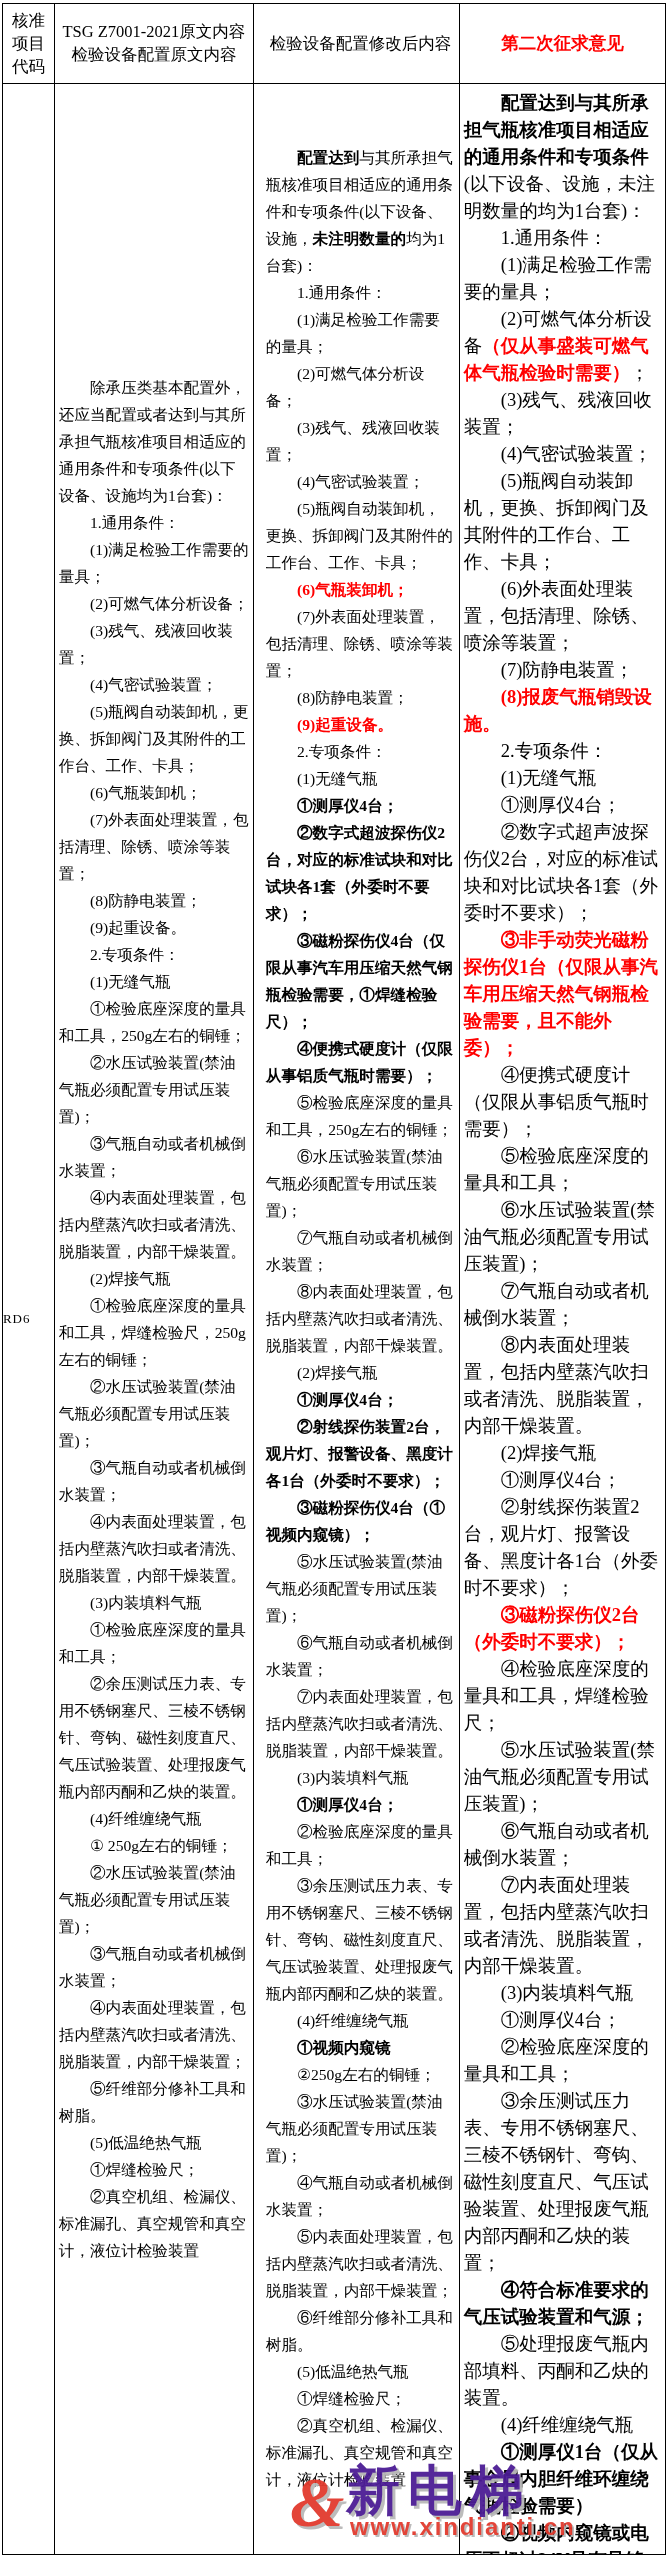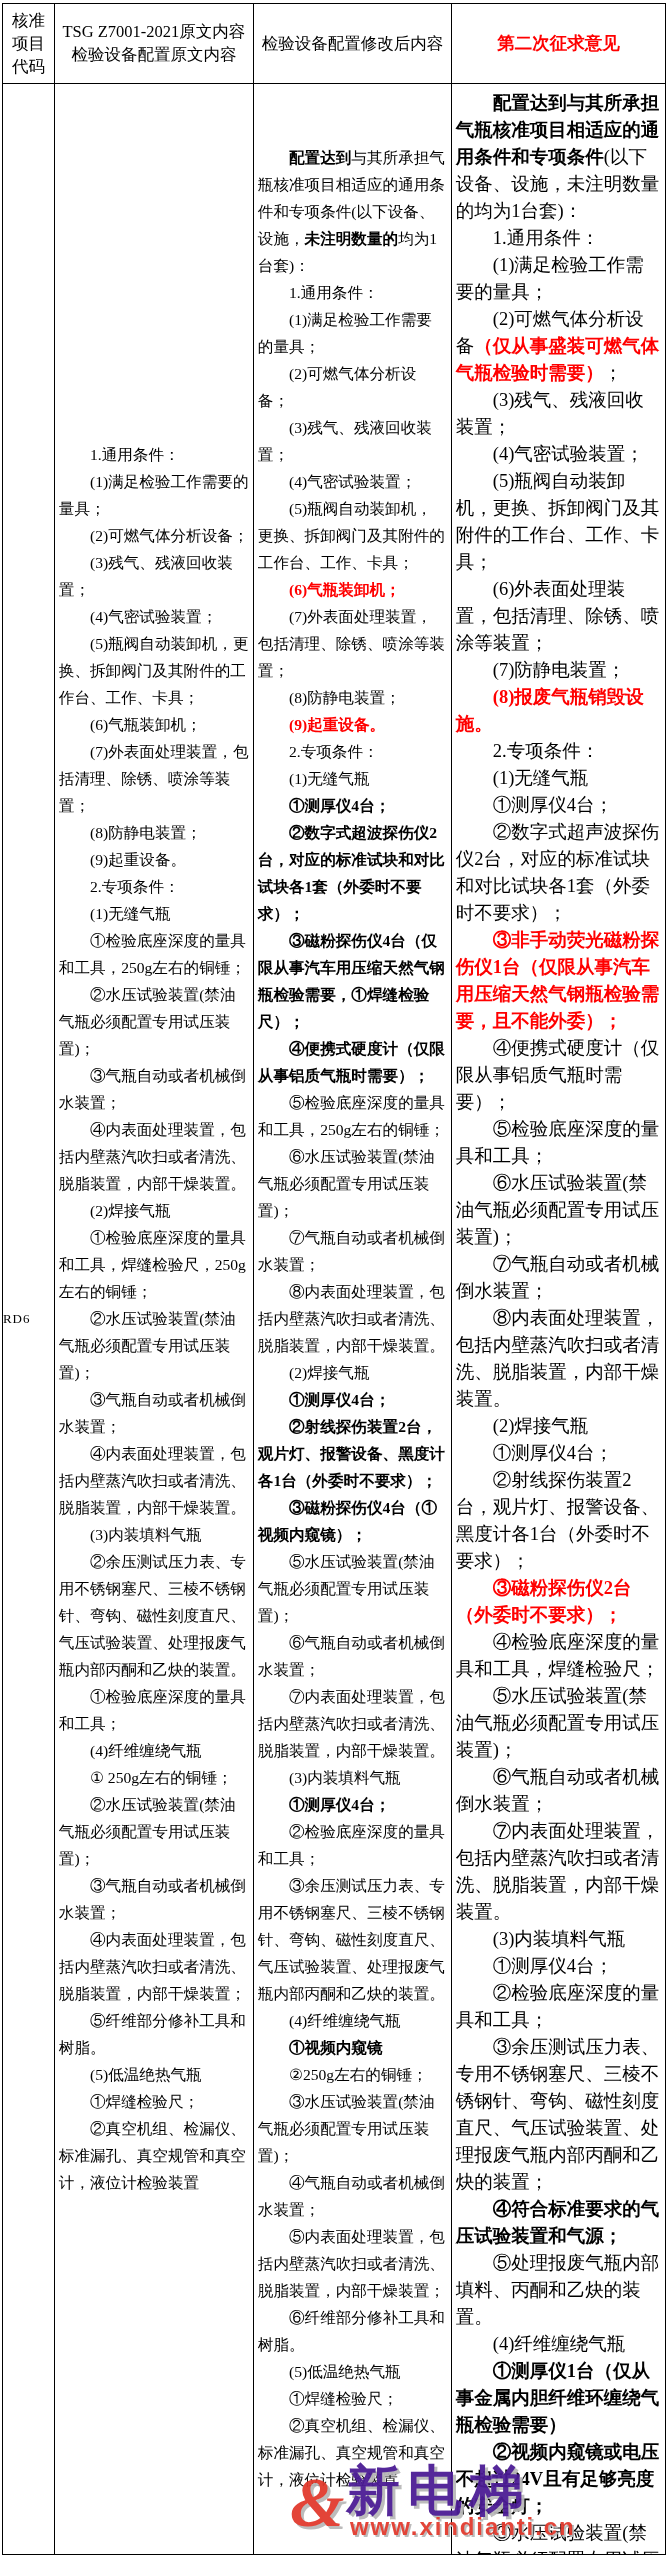--- a/index.html
+++ b/index.html
@@ -17,21 +17,21 @@
     box-sizing:border-box; border:1.9px solid #000;
     display:flex; flex-direction:column; background:#fff;
   }
   .header-row{ display:flex; height:80px; border-bottom:1.9px solid #000; box-sizing:border-box; flex:0 0 auto; }
   .body-row{ display:flex; flex:1 1 auto; min-height:0; }
 
   .cell{ box-sizing:border-box; border-right:1.9px solid #000; overflow:hidden; }
   .cell:last-child{ border-right:none; }
   .c1{ width:52px; flex:0 0 auto; }
   .c2{ width:199px; flex:0 0 auto; }
-  .c3{ width:198px; flex:0 0 auto; }
+  .c3{ width:198px; flex:0 0 auto;margin-left:8px; }
   .c4{ flex:1 1 auto; }
 
   .hcell{ display:flex; flex-direction:column; align-items:center; justify-content:center;
           text-align:center; font-size:16.5px; line-height:23px; padding:1.9px; }
   .hcell .hline{ display:block; }
   .h-red{ color:var(--red); font-weight:bold; font-size:17.5px; }
 
   .code-cell{ display:flex; align-items:center; justify-content:flex-start;
               font-size:13px; letter-spacing:1px; }
 
@@ -78,20 +78,21 @@
       <div class="cell c4 hcell">
         <span class="hline h-red">第二次征求意见</span>
       </div>
     </div>
 
     <div class="body-row">
       <div class="cell c1 code-cell">
         <span>RD6</span>
       </div>
       <div class="cell c2 text-cell v-center">
+          <p class="para"><span class="run-n">除承压类基本配置外，还应当配置或者达到与其所承担气瓶核准项目相适应的通用条件和专项条件(以下设备、设施均为1台套)：</span></p>
           <p class="para"><span class="run-n">1.通用条件：</span></p>
           <p class="para"><span class="run-n">(1)满足检验工作需要的量具；</span></p>
           <p class="para"><span class="run-n">(2)可燃气体分析设备；</span></p>
           <p class="para"><span class="run-n">(3)残气、残液回收装置；</span></p>
           <p class="para"><span class="run-n">(4)气密试验装置；</span></p>
           <p class="para"><span class="run-n">(5)瓶阀自动装卸机，更换、拆卸阀门及其附件的工作台、工作、卡具；</span></p>
           <p class="para"><span class="run-n">(6)气瓶装卸机；</span></p>
           <p class="para"><span class="run-n">(7)外表面处理装置，包括清理、除锈、喷涂等装置；</span></p>
           <p class="para"><span class="run-n">(8)防静电装置；</span></p>
           <p class="para"><span class="run-n">(9)起重设备。</span></p>
@@ -100,22 +101,22 @@
           <p class="para"><span class="run-n">①检验底座深度的量具和工具，250g左右的铜锤；</span></p>
           <p class="para"><span class="run-n">②水压试验装置(禁油气瓶必须配置专用试压装置)；</span></p>
           <p class="para"><span class="run-n">③气瓶自动或者机械倒水装置；</span></p>
           <p class="para"><span class="run-n">④内表面处理装置，包括内壁蒸汽吹扫或者清洗、脱脂装置，内部干燥装置。</span></p>
           <p class="para"><span class="run-n">(2)焊接气瓶</span></p>
           <p class="para"><span class="run-n">①检验底座深度的量具和工具，焊缝检验尺，250g左右的铜锤；</span></p>
           <p class="para"><span class="run-n">②水压试验装置(禁油气瓶必须配置专用试压装置)；</span></p>
           <p class="para"><span class="run-n">③气瓶自动或者机械倒水装置；</span></p>
           <p class="para"><span class="run-n">④内表面处理装置，包括内壁蒸汽吹扫或者清洗、脱脂装置，内部干燥装置。</span></p>
           <p class="para"><span class="run-n">(3)内装填料气瓶</span></p>
+          <p class="para"><span class="run-n">①检验底座深度的量具和工具；</span></p>
           <p class="para"><span class="run-n">②余压测试压力表、专用不锈钢塞尺、三棱不锈钢针、弯钩、磁性刻度直尺、气压试验装置、处理报废气瓶内部丙酮和乙炔的装置。</span></p>
-          <p class="para"><span class="run-n">①检验底座深度的量具和工具；</span></p>
           <p class="para"><span class="run-n">(4)纤维缠绕气瓶</span></p>
           <p class="para"><span class="run-n">① 250g左右的铜锤；</span></p>
           <p class="para"><span class="run-n">②水压试验装置(禁油气瓶必须配置专用试压装置)；</span></p>
           <p class="para"><span class="run-n">③气瓶自动或者机械倒水装置；</span></p>
           <p class="para"><span class="run-n">④内表面处理装置，包括内壁蒸汽吹扫或者清洗、脱脂装置，内部干燥装置；</span></p>
           <p class="para"><span class="run-n">⑤纤维部分修补工具和树脂。</span></p>
           <p class="para"><span class="run-n">(5)低温绝热气瓶</span></p>
           <p class="para"><span class="run-n">①焊缝检验尺；</span></p>
           <p class="para"><span class="run-n">②真空机组、检漏仪、标准漏孔、真空规管和真空计，液位计检验装置</span></p>
         </div>

